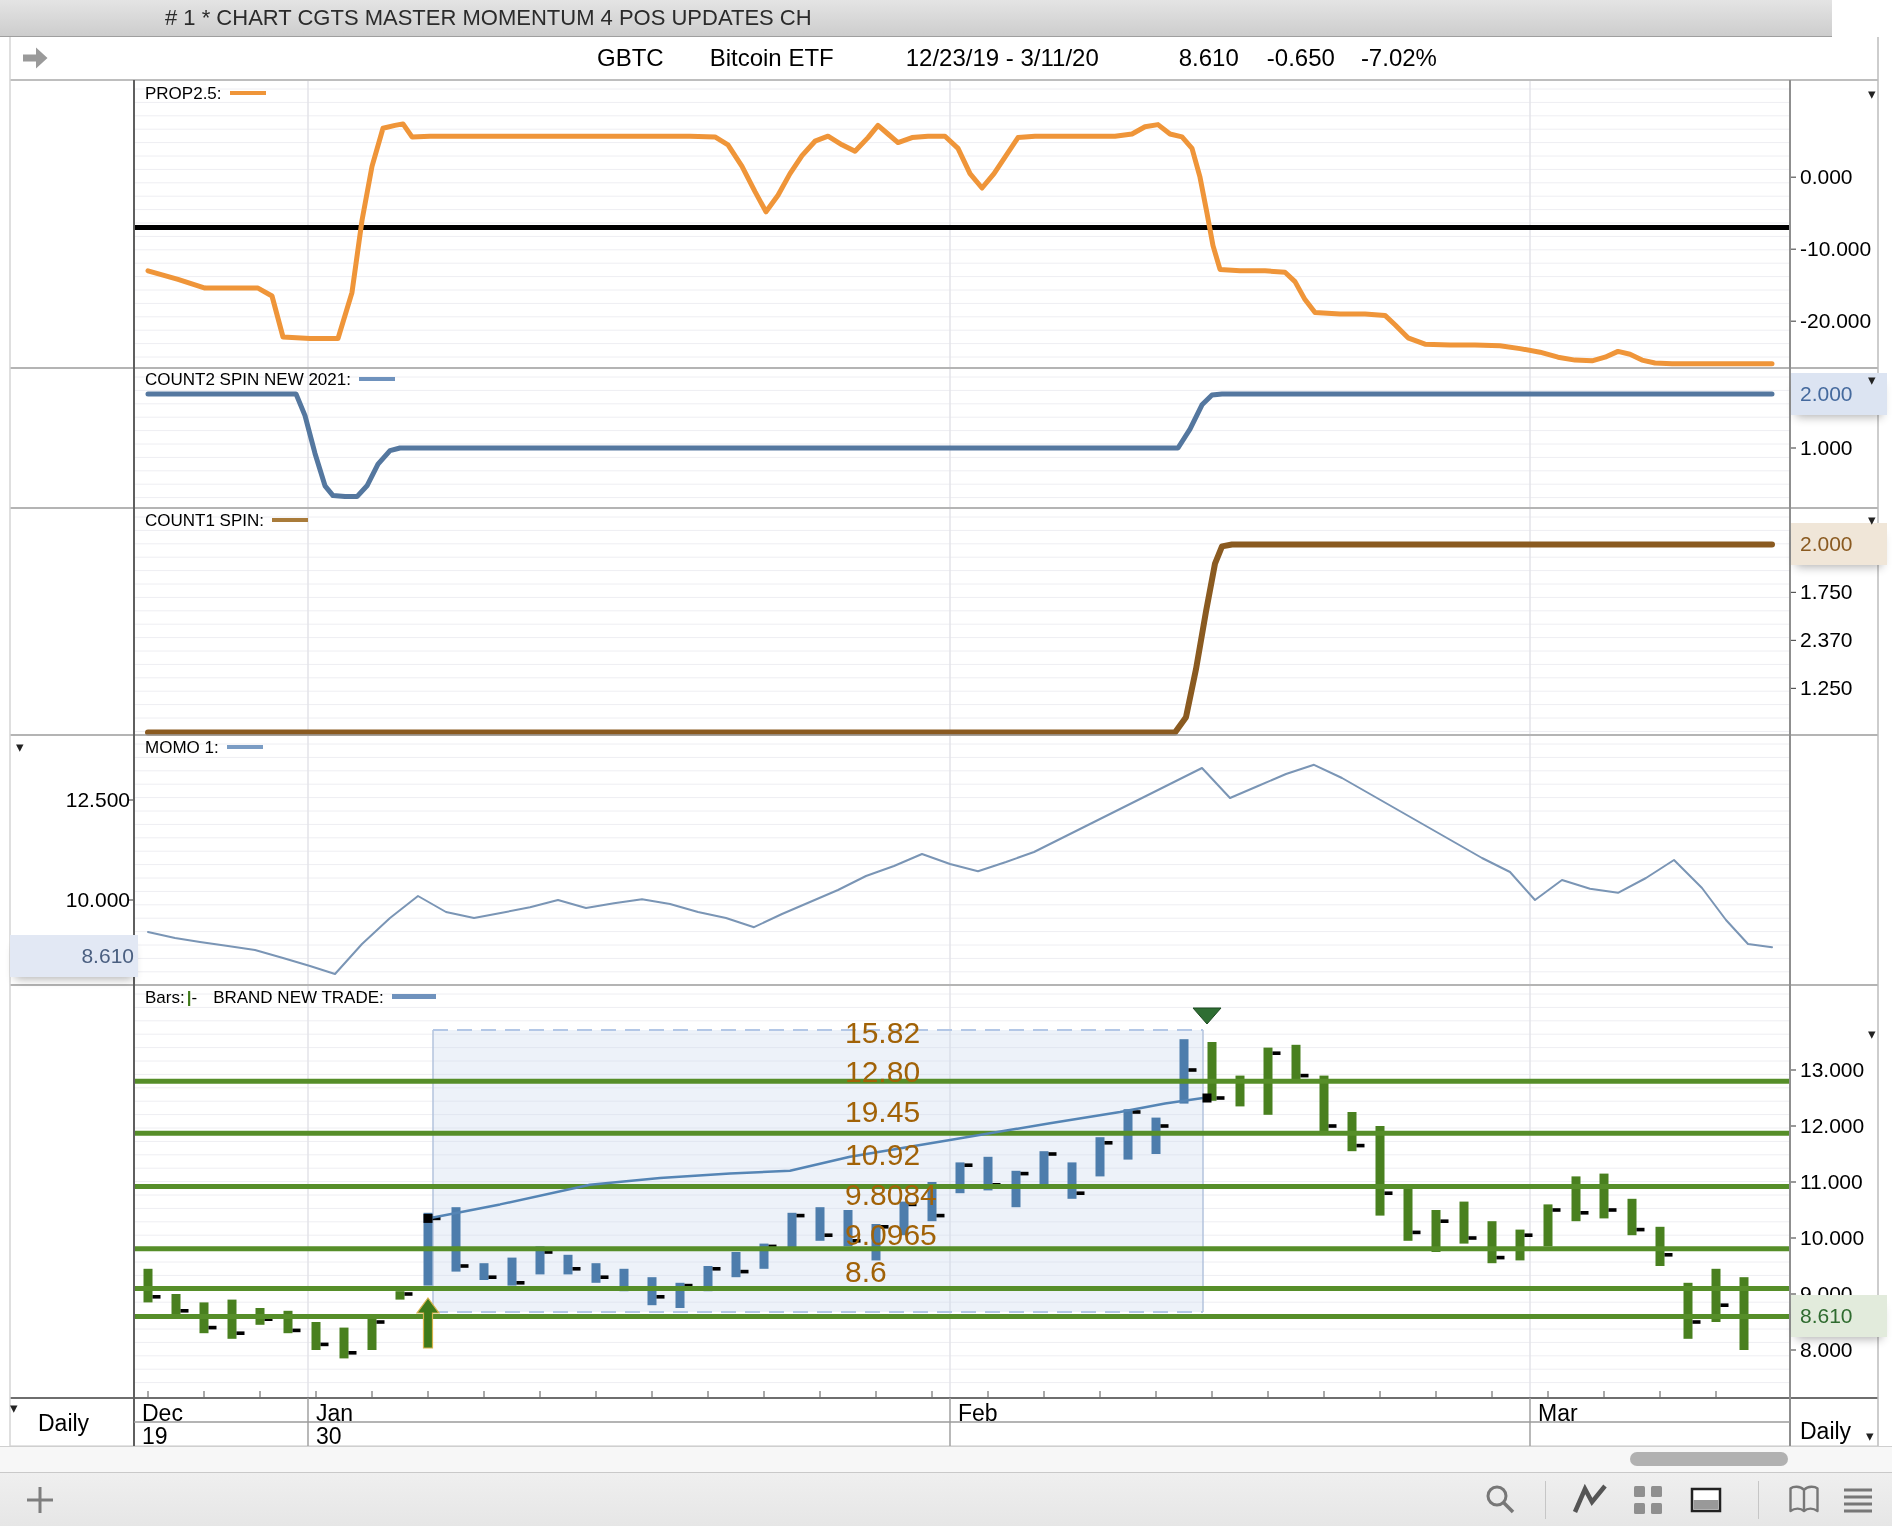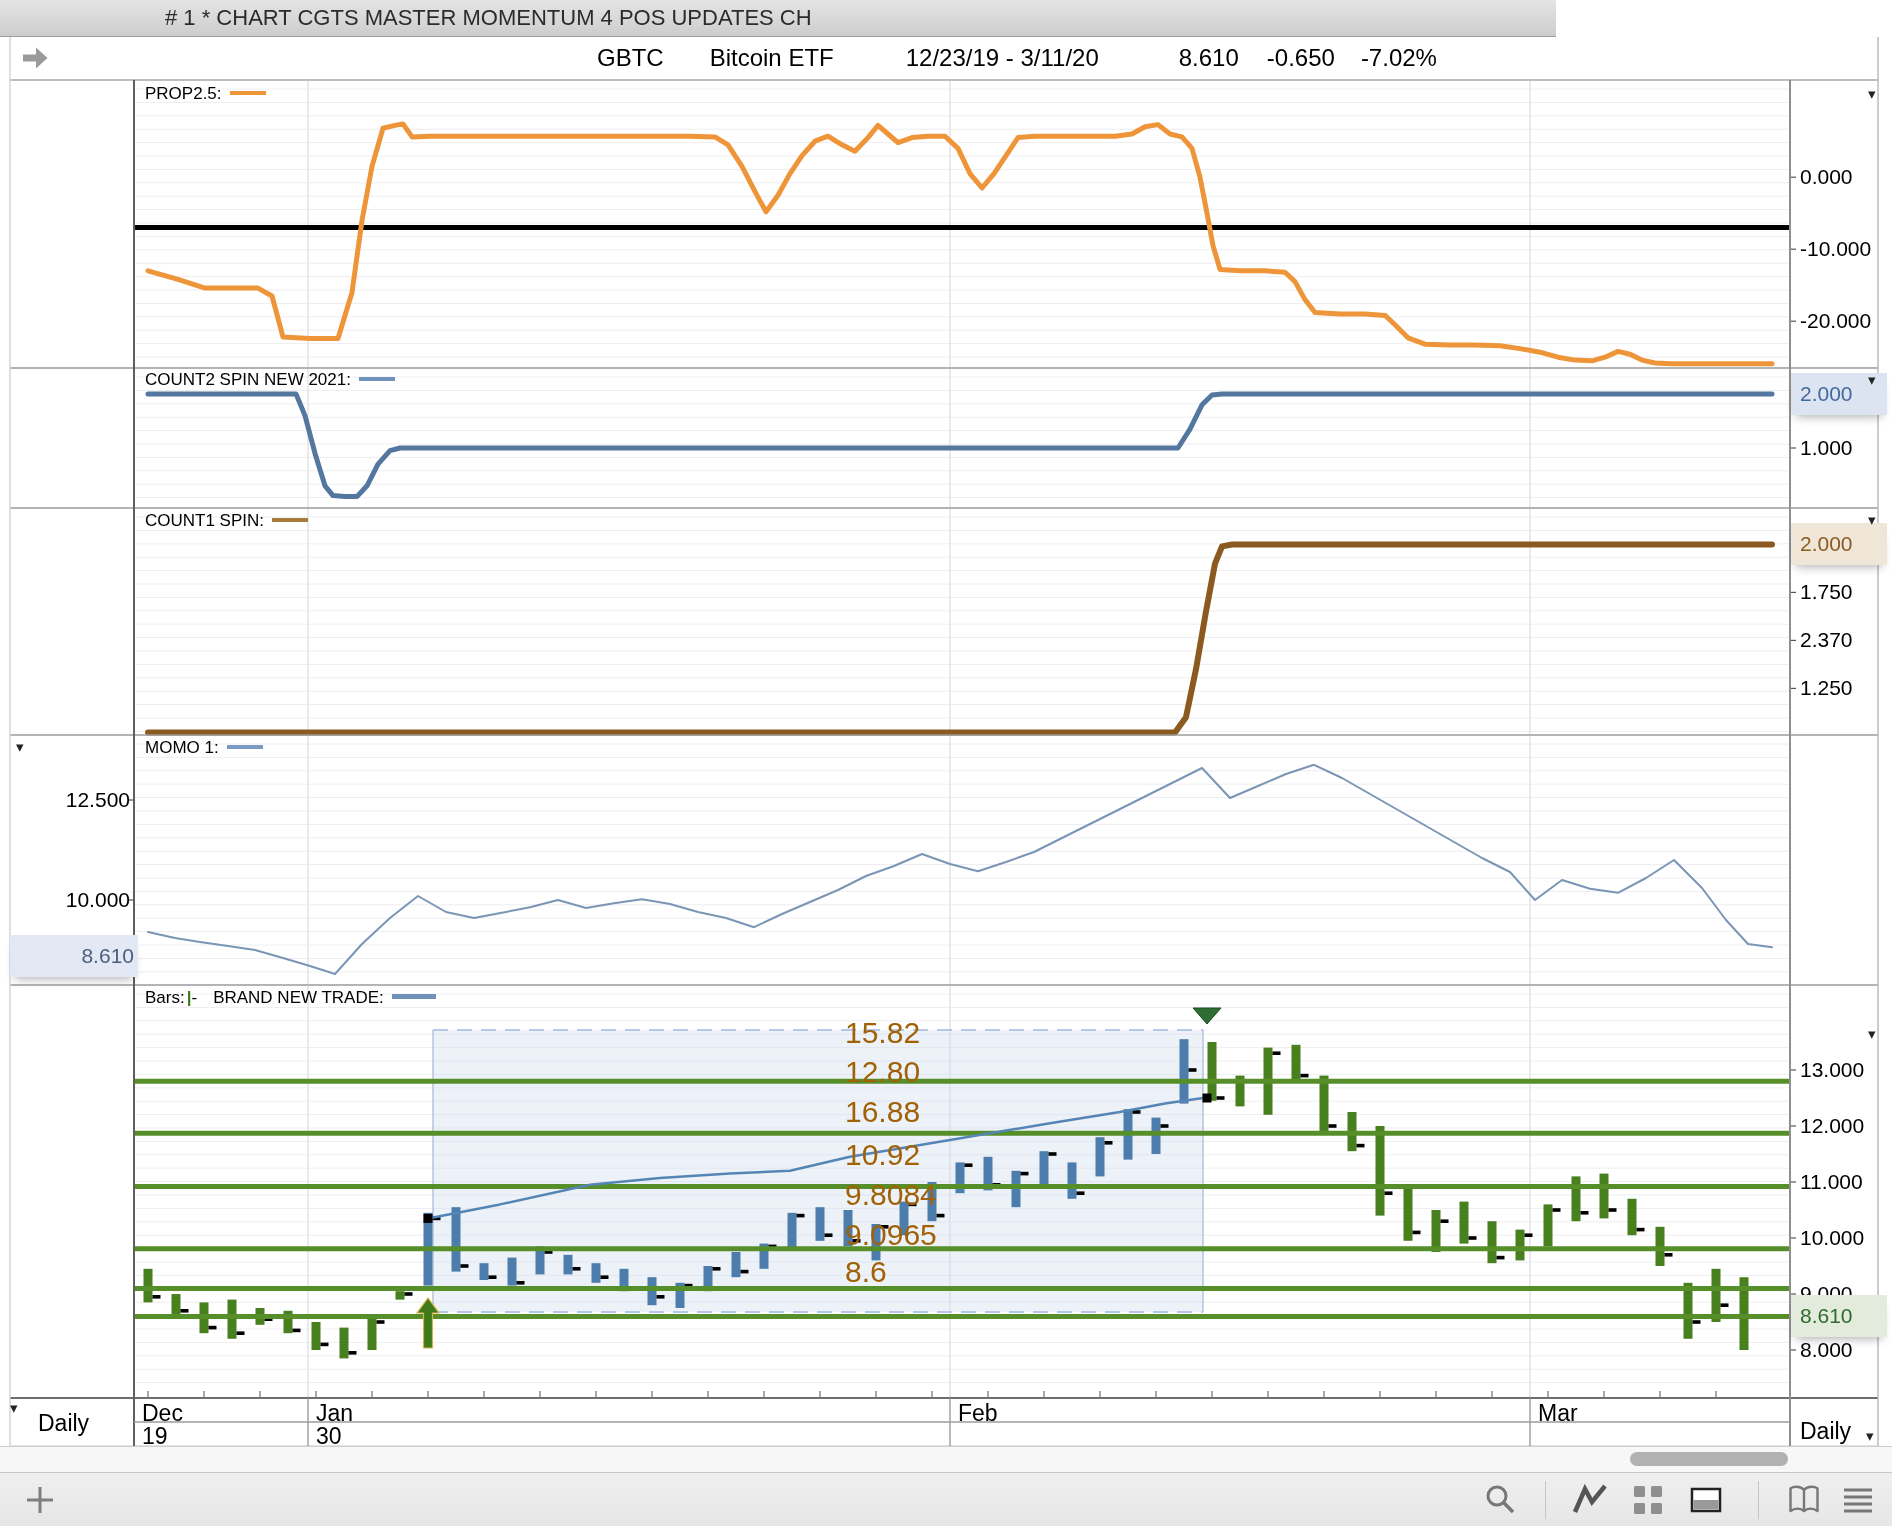--- a/index.html
+++ b/index.html
@@ -1,17 +1,17 @@
 <!DOCTYPE html>
 <html><head>
 <meta charset="utf-8">
 <style>
   html,body{margin:0;padding:0;background:#fff;}
   #app{position:relative;width:1892px;height:1526px;font-family:"Liberation Sans",sans-serif;background:#fff;overflow:hidden;}
-  .titlebar{position:absolute;left:0;top:0;width:1556px;height:36px;background:linear-gradient(#e4e4e4,#cdcdcd);border-bottom:1px solid #9f9f9f;}
+  .titlebar{position:absolute;left:0;top:0;width:1832px;height:36px;background:linear-gradient(#e4e4e4,#cdcdcd);border-bottom:1px solid #9f9f9f;}
   .titlebar span{position:absolute;left:165px;top:0;line-height:36px;font-size:22px;color:#2b2b2b;}
   .headerbar{position:absolute;left:0;top:37px;width:1892px;height:43px;background:#fff;}
   .nav-arrow{position:absolute;left:20px;top:8px;}
   .header-info{position:absolute;left:597px;top:7px;font-size:24px;color:#000;white-space:nowrap;}
   .header-info span{display:inline-block;}
   .hi-name{margin-left:46px;} .hi-range{margin-left:72px;} .hi-last{margin-left:80px;}
   .hi-chg{margin-left:28px;} .hi-pct{margin-left:26px;}
   #chart-svg{position:absolute;left:0;top:0;width:1892px;height:1526px;}
   #labels-layer{position:absolute;left:0;top:0;width:1892px;height:1526px;pointer-events:none;}
   .pane-label{position:absolute;font-size:17px;color:#000;white-space:nowrap;}
@@ -489,21 +489,21 @@
         <div class="hl-box" style="left: 1791px; width: 87px; padding-left: 9px; top: 393.946px; background: rgb(220, 228, 242); color: rgb(68, 105, 157);">2.000</div>
         <div class="axis-label" style="left: 1800px; top: 592.429px;">1.750</div>
         <div class="axis-label" style="left: 1800px; top: 640.401px;">2.370</div>
         <div class="axis-label" style="left: 1800px; top: 688.372px;">1.250</div>
         <div class="hl-box" style="left: 1791px; width: 87px; padding-left: 9px; top: 544.458px; background: rgb(240, 230, 216); color: rgb(138, 90, 32);">2.000</div>
         <div class="axis-label" style="right: 1762px; top: 800px;">12.500</div>
         <div class="axis-label" style="right: 1762px; top: 900px;">10.000</div>
         <div class="hl-box" style="left: 10px; width: 124px; text-align: right; padding-right: 4px; top: 955.6px; background: rgb(226, 232, 244); color: rgb(74, 95, 128);">8.610</div>
         <div class="green-label" style="left: 845px; top: 1033px;">15.82</div>
         <div class="green-label" style="left: 845px; top: 1072px;">12.80</div>
-        <div class="green-label" style="left: 845px; top: 1112px;">16.88</div>
+        <div class="green-label" style="left: 845px; top: 1112px;">19.45</div>
         <div class="green-label" style="left: 845px; top: 1155px; text-align: center;">10.92</div>
         <div class="green-label" style="left: 845px; top: 1195px;">9.8084</div>
         <div class="green-label" style="left: 845px; top: 1235px;">9.0965</div>
         <div class="green-label" style="left: 845px; top: 1272px;">8.6</div>
         <div class="axis-label" style="left: 1800px; top: 1070.01px;">13.000</div>
         <div class="axis-label" style="left: 1800px; top: 1126.01px;">12.000</div>
         <div class="axis-label" style="left: 1800px; top: 1182.01px;">11.000</div>
         <div class="axis-label" style="left: 1800px; top: 1238.01px;">10.000</div>
         <div class="axis-label" style="left: 1800px; top: 1294.01px;">9.000</div>
         <div class="axis-label" style="left: 1800px; top: 1350.01px;">8.000</div>

